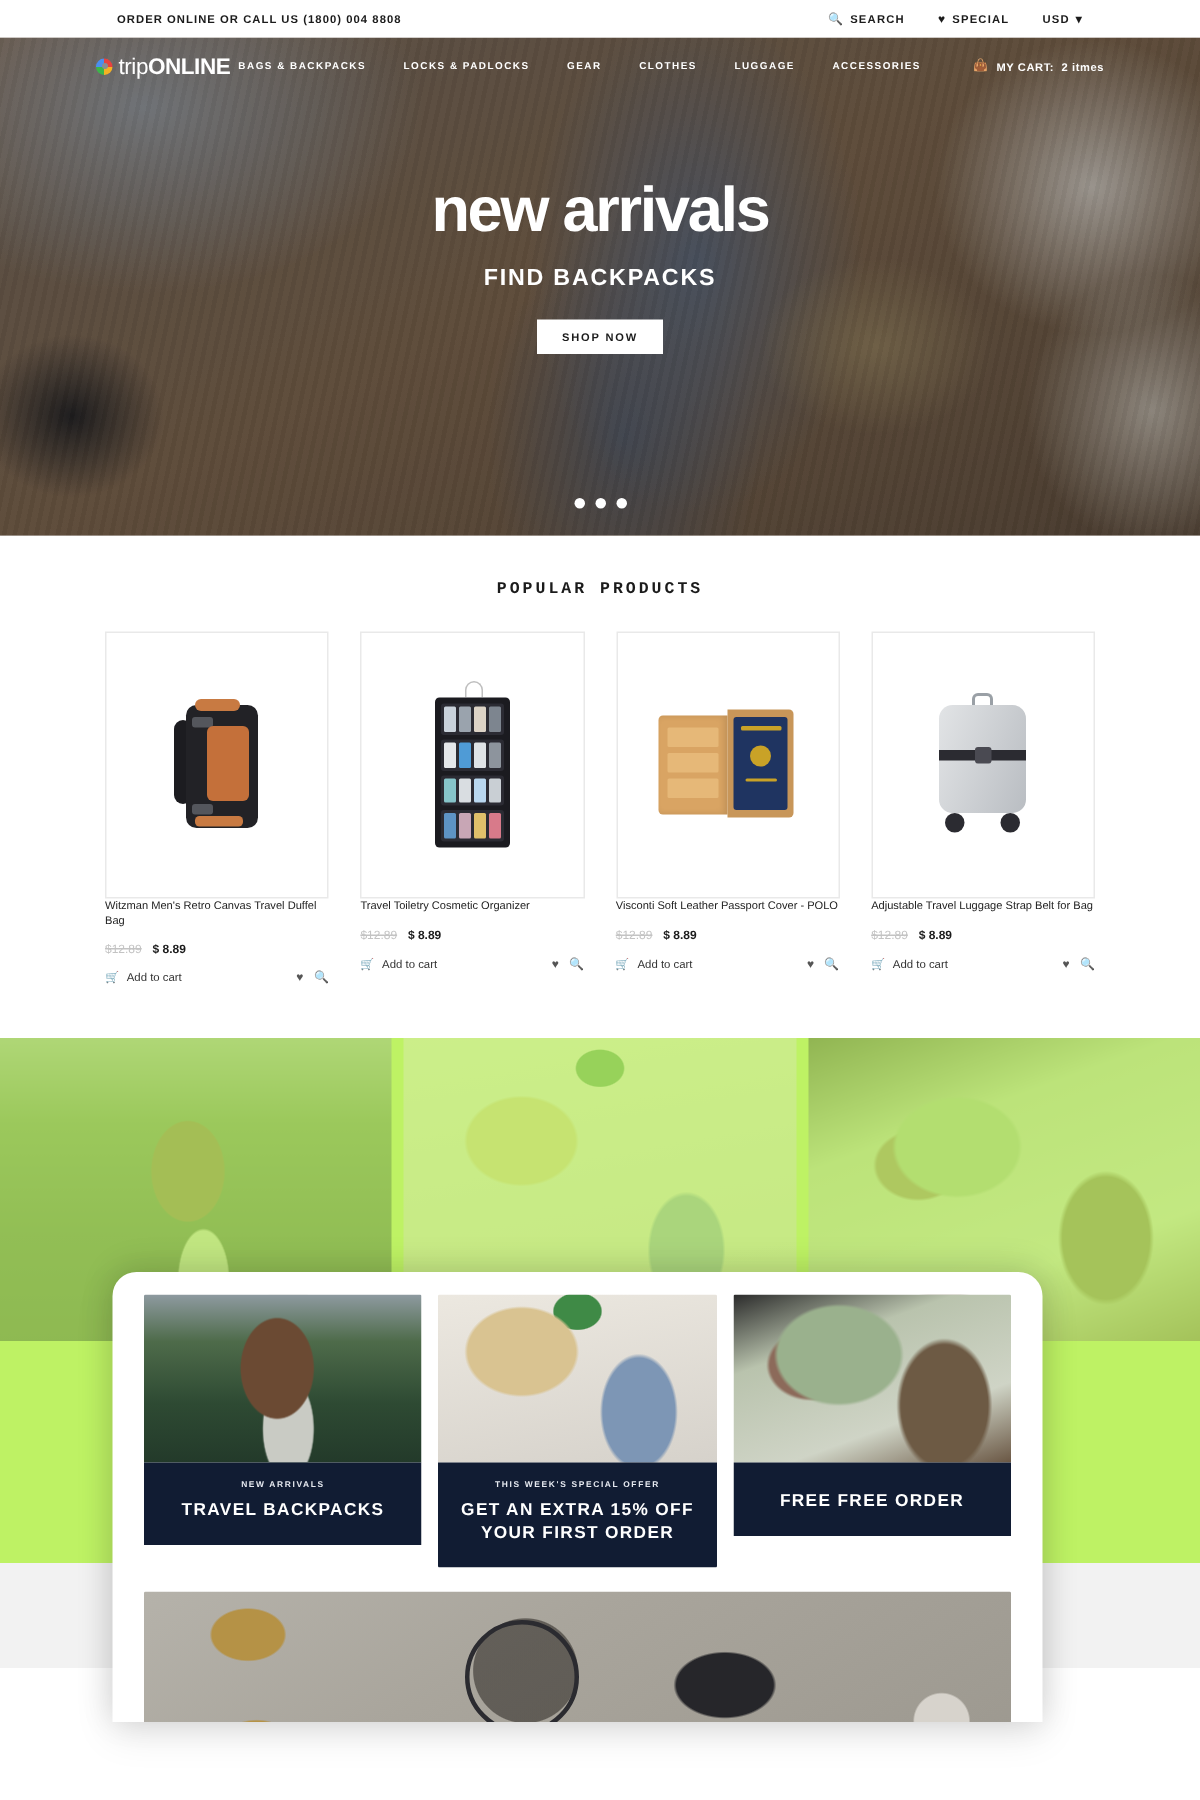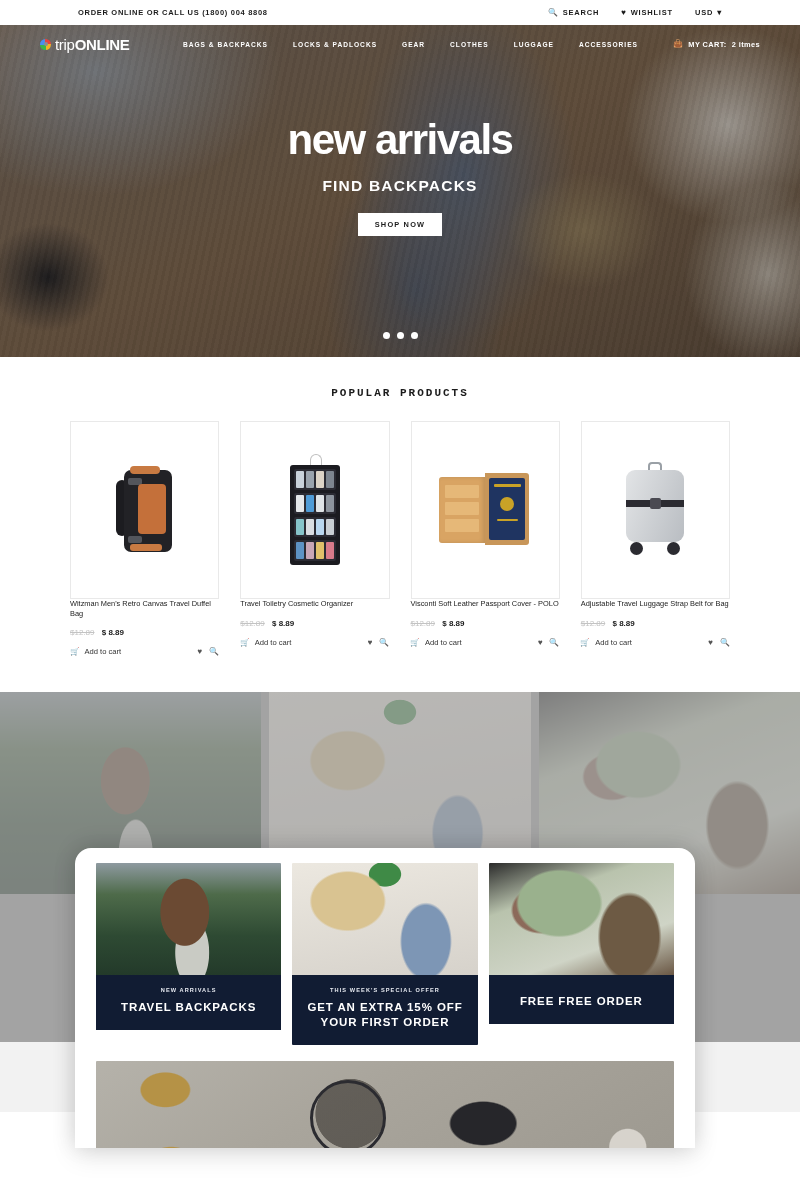--- a/index.html
+++ b/index.html
@@ -78,21 +78,21 @@
   }
   .hero-dim { position: absolute; inset: 0; background: rgba(22,24,28,.30); }
 
   
   .nav {
     position: relative;
     z-index: 20;
     height: 38px;
     display: flex;
     align-items: center;
-    padding: 0 40px;
+    padding: 0 64px;
   }
   .logo { display: flex; align-items: center; gap: 4px; }
   .logo-mark {
     width: 11px; height: 11px; border-radius: 50%;
     background: conic-gradient(#e8423f 0deg 90deg, #f5b223 90deg 180deg, #3cb54a 180deg 270deg, #4a8ef0 270deg 360deg);
     position: relative;
   }
   .logo-mark::after {
     content:""; position:absolute; inset:3.5px; border-radius:50%; background:#8a8e93;
   }
@@ -240,21 +240,21 @@
   .suitcase .belt { position:absolute; left:4px; top:40px; width:58px; height:7px; background:#2b2b31;}
   .suitcase .buckle { position:absolute; left:28px; top:38px; width:11px; height:11px; background:#4a4a52; border-radius:2px;}
   .suitcase .w1,.suitcase .w2 { position:absolute; top:82px; width:13px; height:13px; border-radius:50%; background:#2b2b31;}
   .suitcase .w1 { left:8px; } .suitcase .w2 { left:45px; }
 
   
   .showcase {
     position: relative;
     margin-top: 36px;
     height: 420px;
-    background: #a3a3a3;
+    background: #bef264;
   }
   .bg-strip {
     position: absolute; top: 0; left: 0; right: 0;
     height: 202px;
     display: flex; gap: 8px;
     opacity: .30;
   }
   .bg-strip .cell { flex: 1; }
   .cell-forest {
     background:
@@ -334,21 +334,21 @@
 
 <div class="topbar">
   <div class="topbar-phone">ORDER ONLINE OR CALL US (1800) 004 8808</div>
   <div class="topbar-right">
     <div class="topbar-link">
       <span class="mini-ico">🔍</span>
       <span>SEARCH</span>
     </div>
     <div class="topbar-link">
       <span class="mini-ico">♥</span>
-      <span>WISHLIST</span>
+      <span>SPECIAL</span>
     </div>
     <div class="topbar-link">
       <span>USD</span>
       <span class="mini-ico">▾</span>
     </div>
   </div>
 </div>
 
 <div class="hero">
   <div class="hero-photo"></div>

